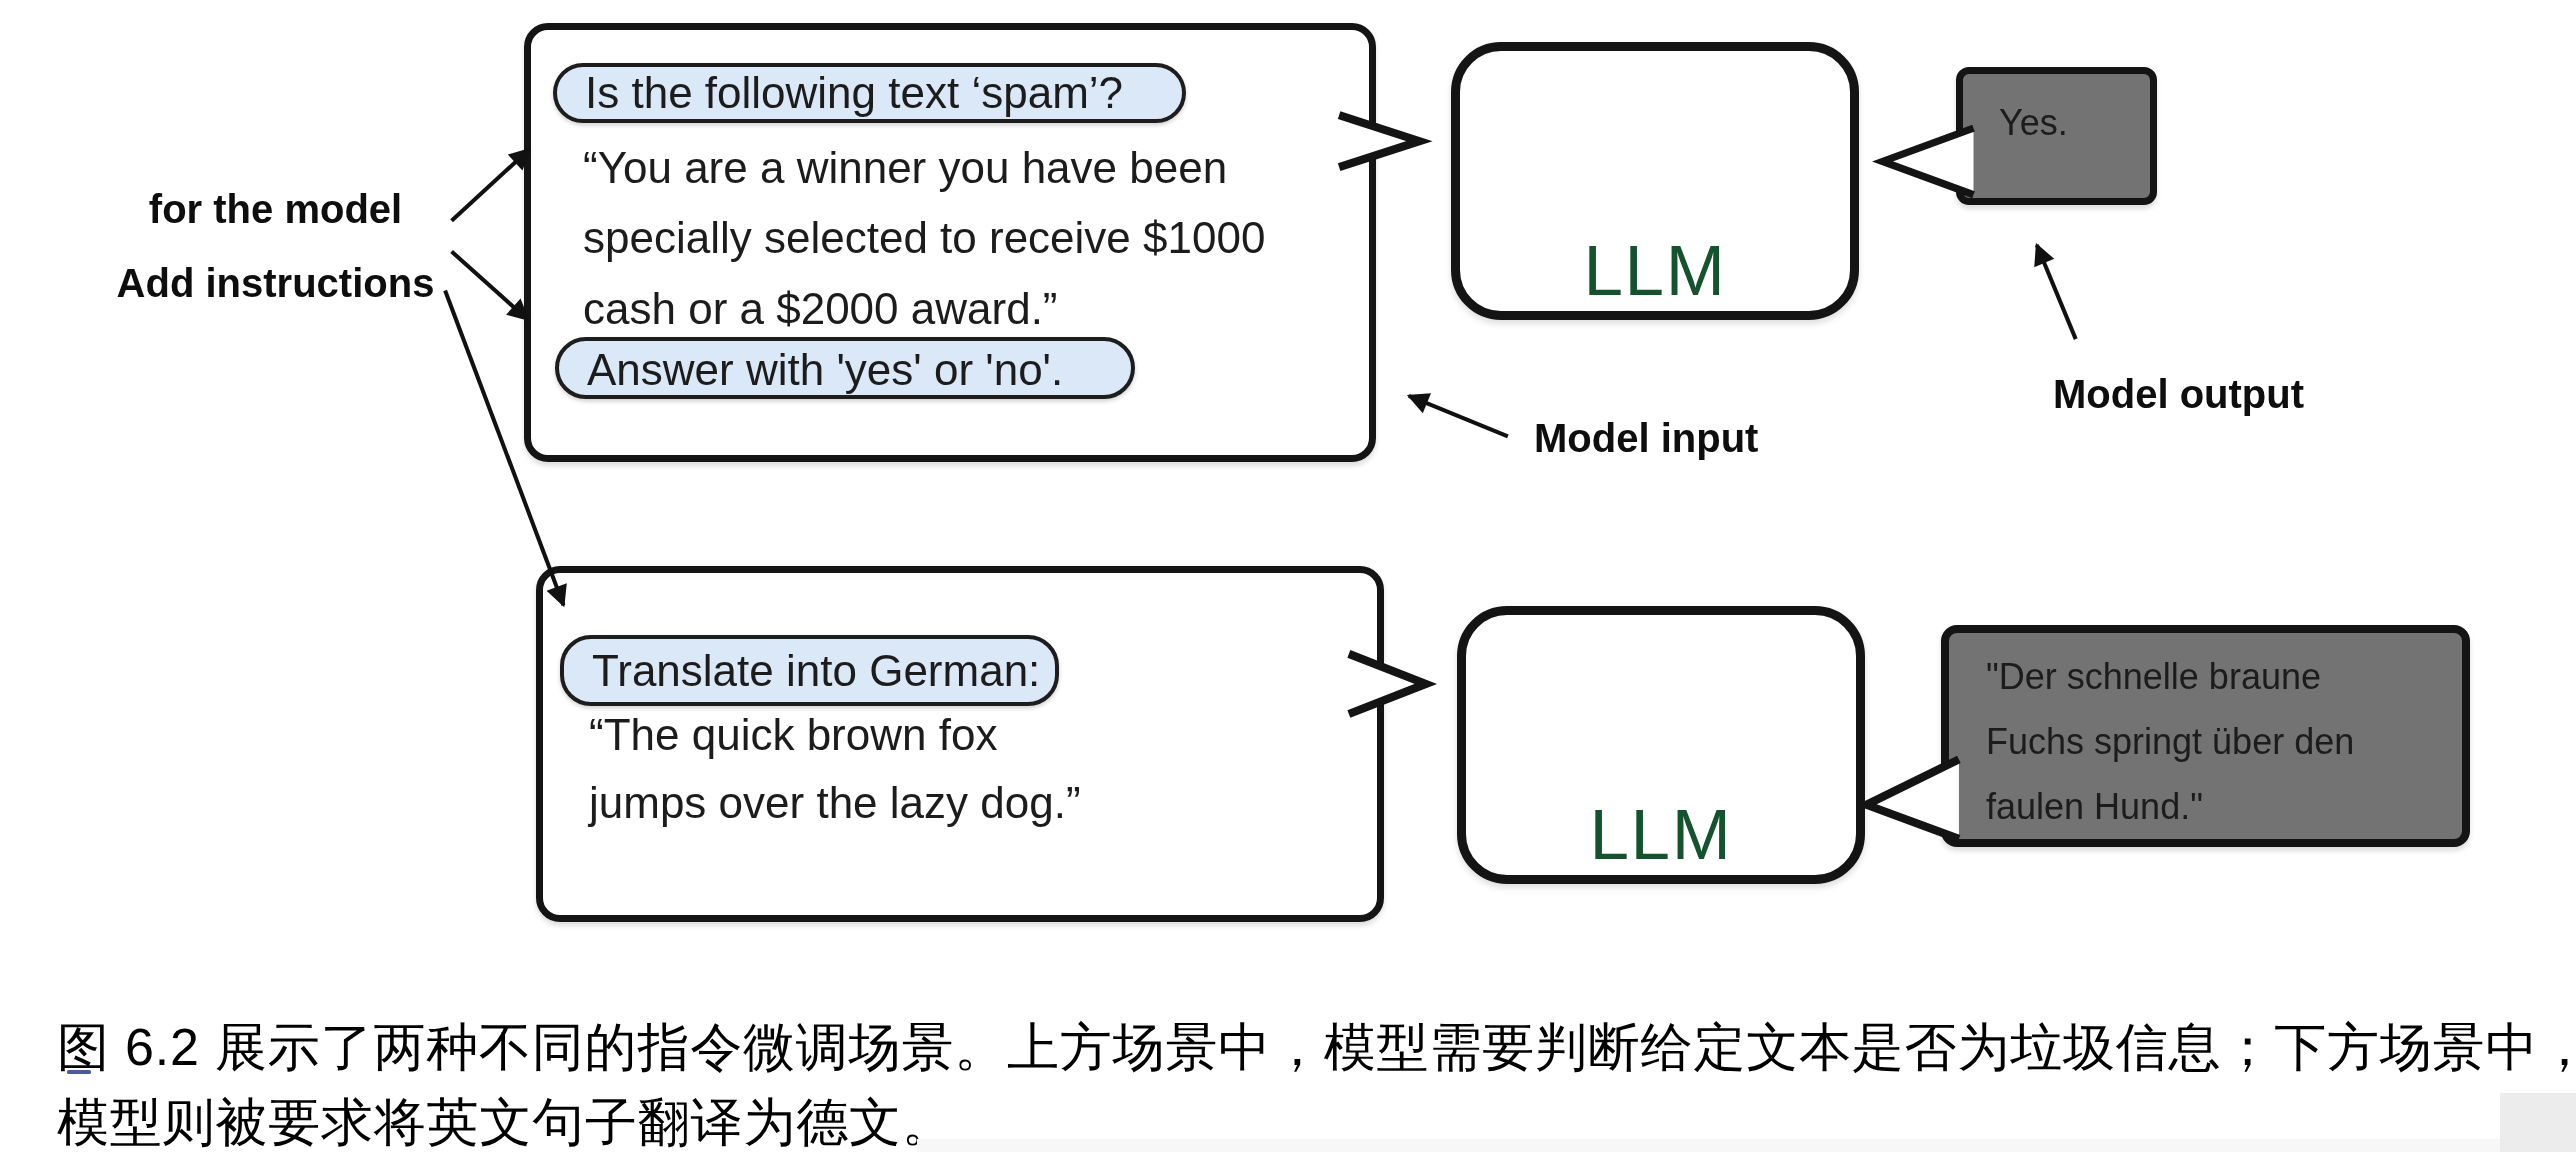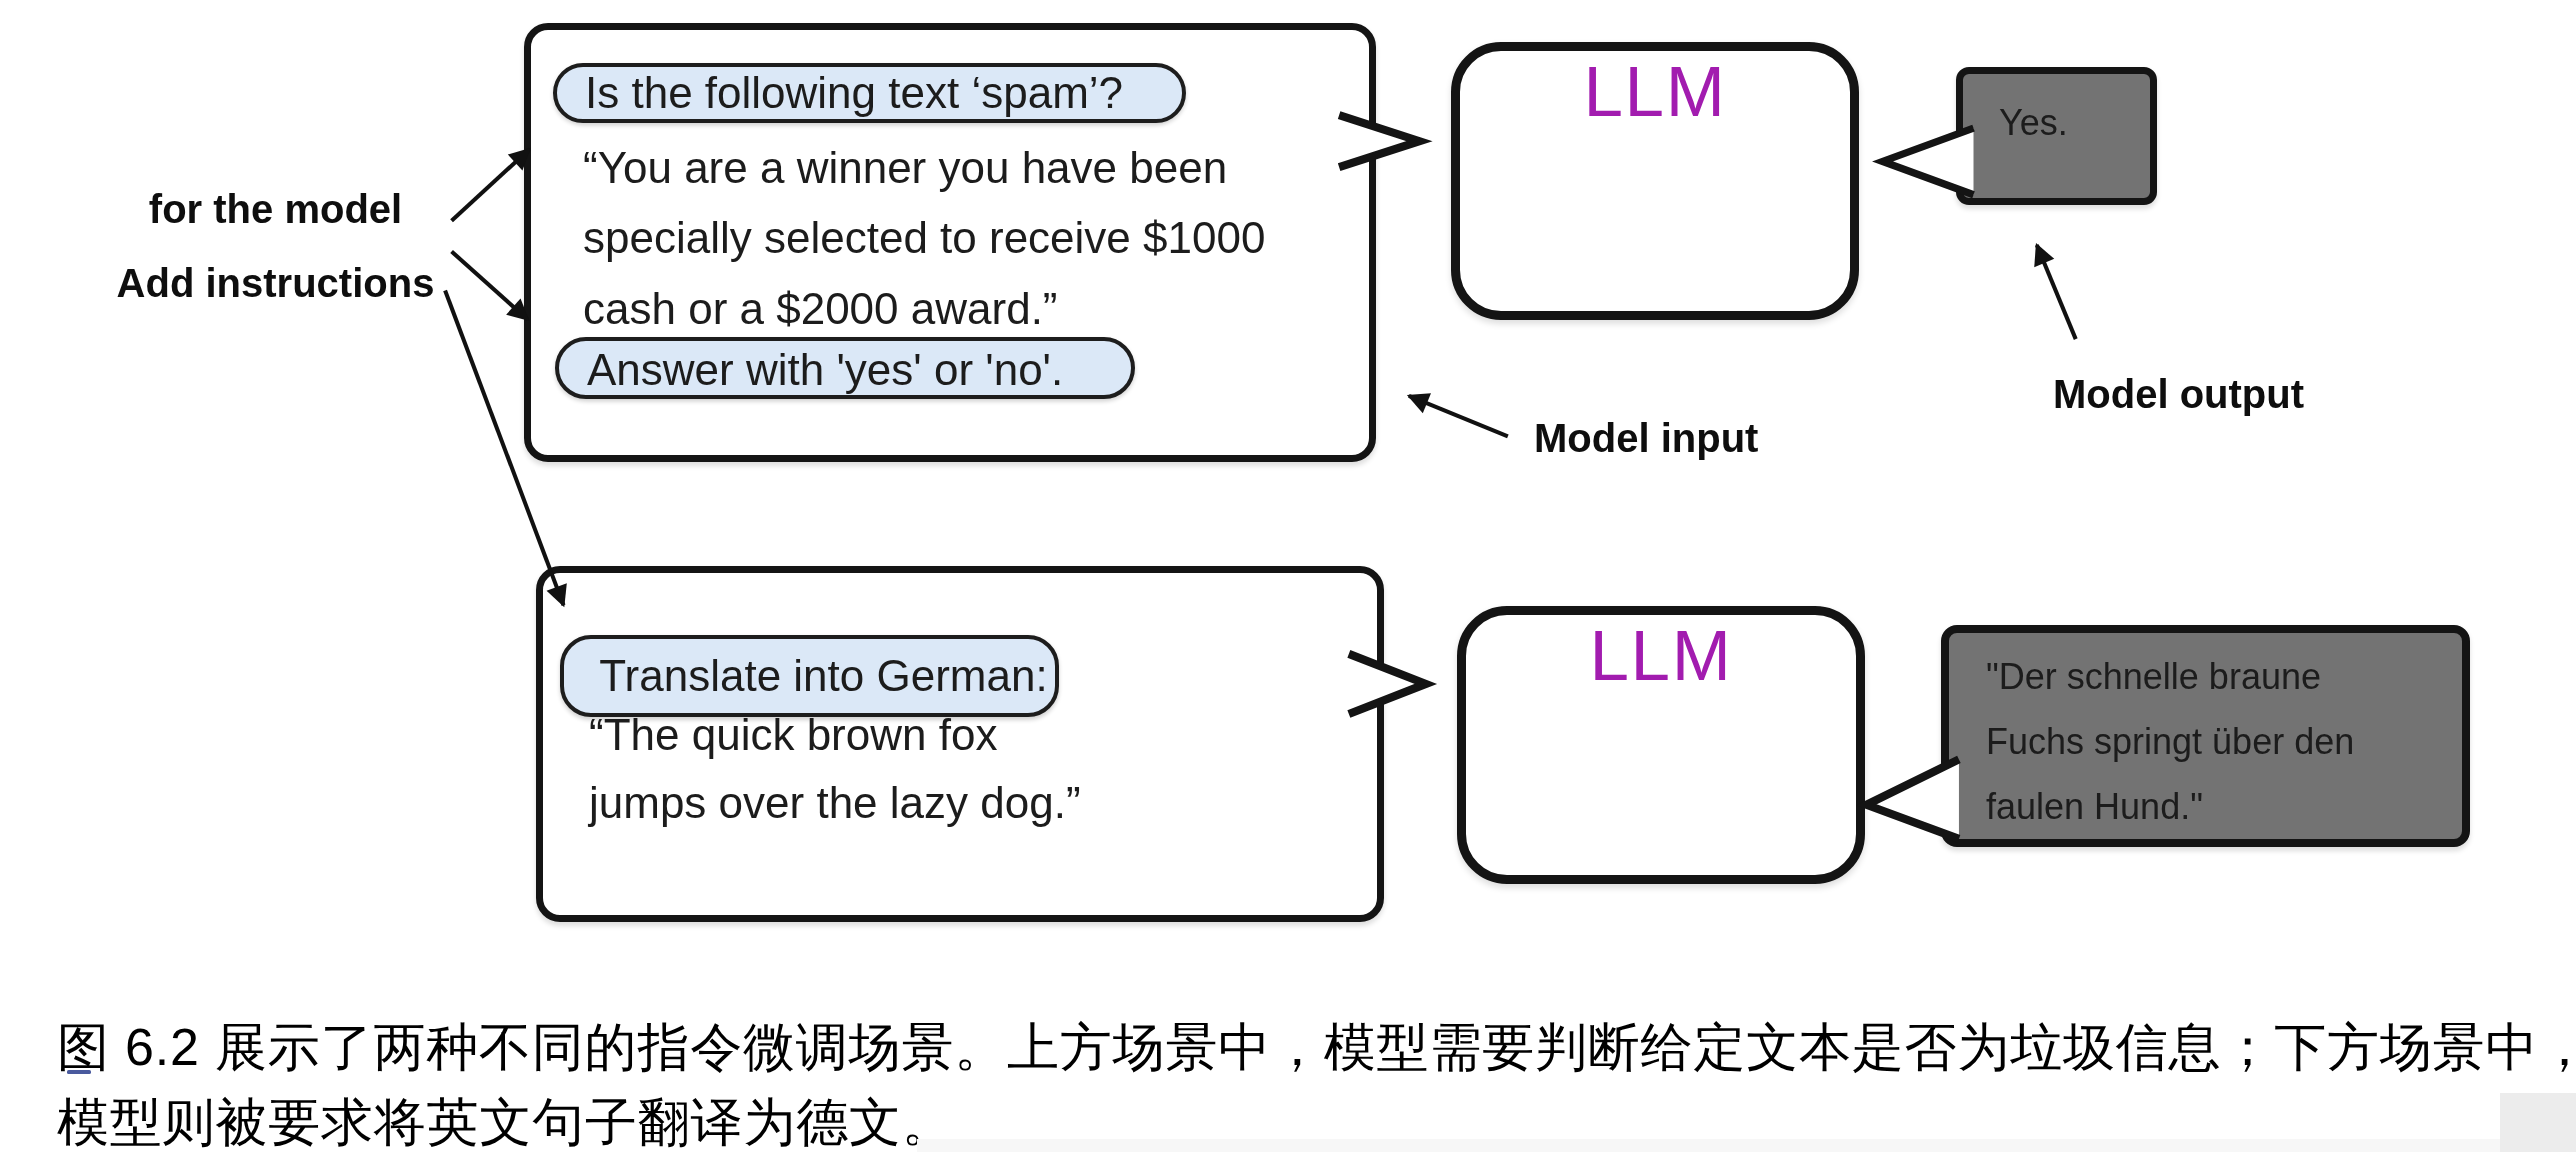--- a/index.html
+++ b/index.html
@@ -30,25 +30,25 @@
     border-radius: 24px;
     box-shadow: 0 3.2px 5.7px rgba(0,0,0,0.13);
   }
   .llm-box {
     position: absolute;
     background: #ffffff;
     border: 9px solid #141414;
     border-radius: 50px;
     box-shadow: 0 3.2px 6.5px rgba(0,0,0,0.13);
     display: flex;
-    align-items: flex-start;
+    align-items: flex-end;
     justify-content: center;
     font-size: 71px;
     letter-spacing: 1.6px;
-    color: #a21caf;
+    color: #14532d;
   }
   .out-bubble {
     position: absolute;
     background: #737373;
     border: 7.3px solid #141414;
     border-radius: 13px;
     box-shadow: 0 3.2px 5.7px rgba(0,0,0,0.13);
     font-size: 36px;
     color: #1c1c1c;
   }
@@ -154,21 +154,21 @@
   <div class="llm-box" style="left:1451px; top:42px; width:390px; height:260px;">
     <span>LLM</span>
   </div>
 
   <div class="out-bubble" style="left:1956px; top:67px; width:201px; height:138px; padding:28px 0 0 36px; box-sizing:border-box;">
     <span>Yes.</span>
   </div>
 
   <div class="iobox" style="left:536px; top:566px; width:834px; height:342px;"></div>
 
-  <div class="badge" style="left:560px; top:635px; width:499px; height:82px;justify-content:center;">
+  <div class="badge" style="left:560px; top:635px; width:499px; height:71px;">
     <span>Translate into German:</span>
   </div>
 
   <div class="bodyline" style="left:589px; top:710px;">“The quick brown fox</div>
   <div class="bodyline" style="left:589px; top:778px;">jumps over the lazy dog.”</div>
 
   <div class="llm-box" style="left:1457px; top:606px; width:390px; height:260px;">
     <span>LLM</span>
   </div>
 

